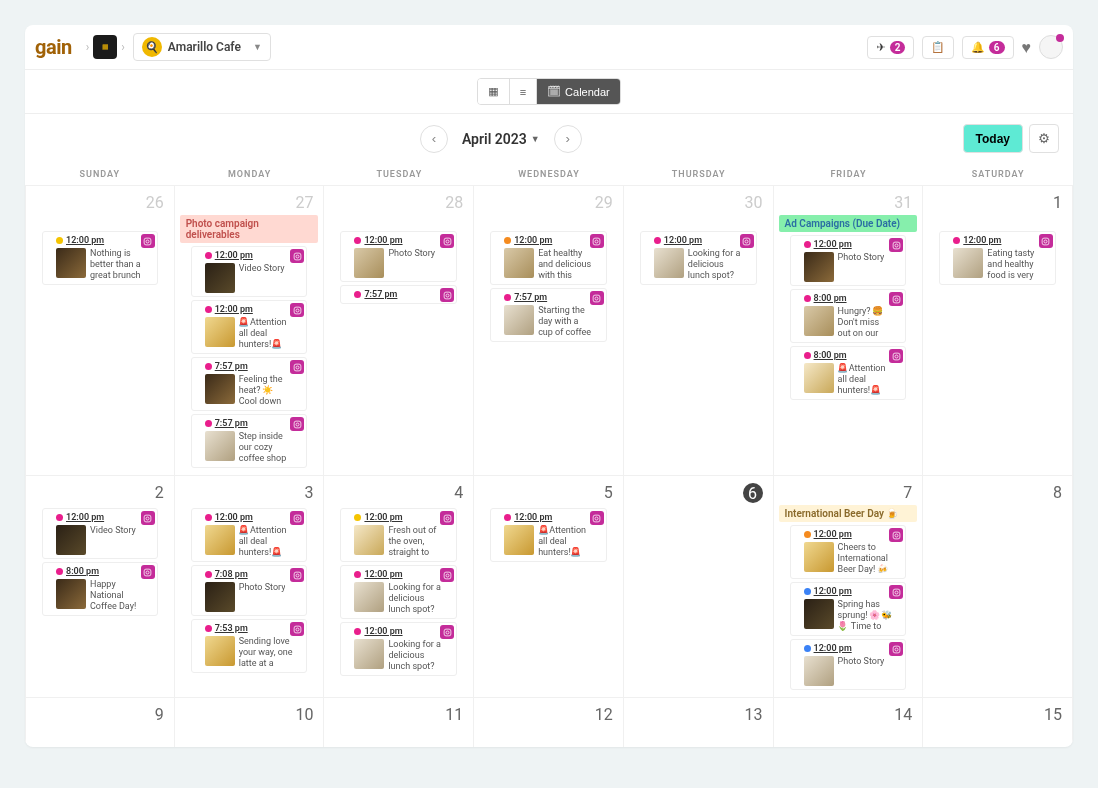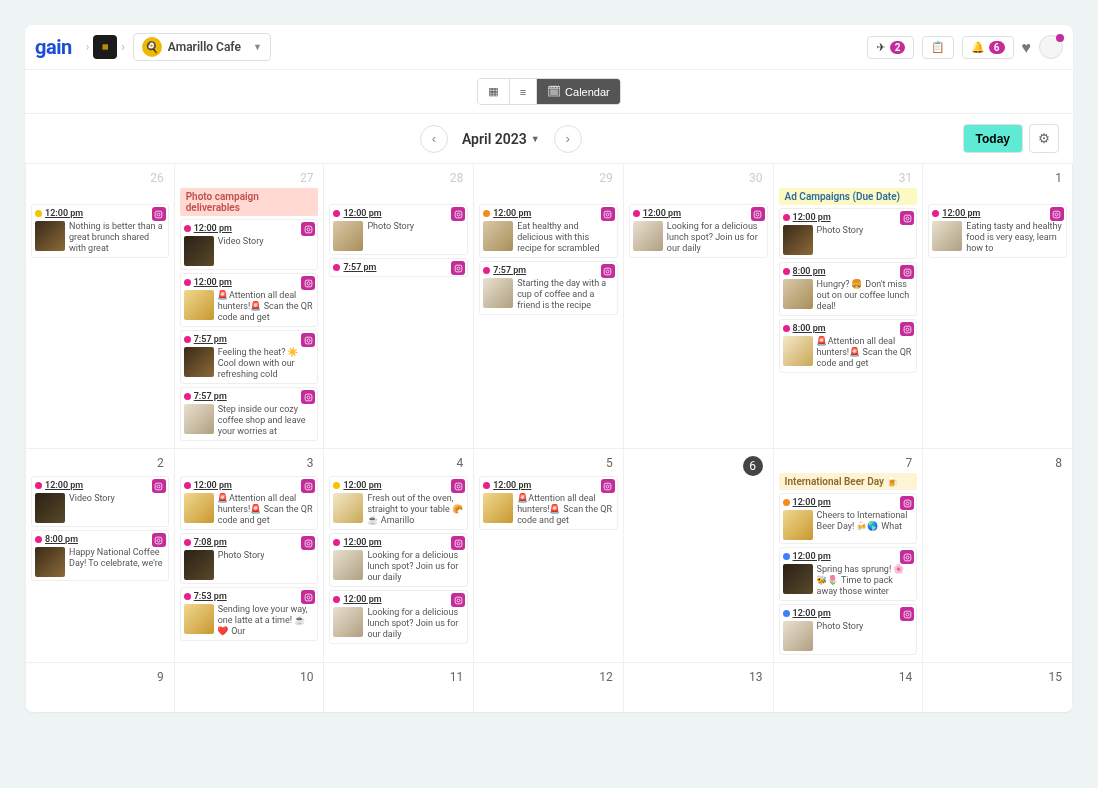--- a/index.html
+++ b/index.html
@@ -1,19 +1,19 @@
 <!DOCTYPE html>
 <html><head>
 <meta charset="utf-8">
 <style>
 * { box-sizing: border-box; margin: 0; padding: 0; }
 body { background: #eef3f4; font-family: -apple-system, BlinkMacSystemFont, "Segoe UI", Roboto, sans-serif; font-size: 12px; color: #333; padding: 25px; }
 .app { background: #fff; border-radius: 8px; width: 1048px; margin: 0 auto; overflow: hidden; box-shadow: 0 1px 2px rgba(0,0,0,0.05);}
 .topbar { display: flex; align-items: center; padding: 8px 10px; border-bottom: 1px solid #eee; }
-.logo { color: #1d4ed8; font-weight: 700; font-size: 20px; margin-right: 10px; letter-spacing:-0.5px;}
+.logo { color: #a16207; font-weight: 700; font-size: 20px; margin-right: 10px; letter-spacing:-0.5px;}
 .crumb-sep { color: #bbb; margin: 0 4px; font-size:12px;}
 .client-img { width: 24px; height: 24px; border-radius: 4px; background: #1b1b1b; display:flex; align-items:center; justify-content:center;}
 .ws-select { display:flex; align-items:center; border:1px solid #e0e0e0; border-radius:4px; padding:3px 8px; margin-left:4px; gap:6px;}
 .ws-icon { width:20px; height:20px; border-radius:50%; background:#f0b800; display:flex; align-items:center; justify-content:center; font-size:11px;}
 .ws-name { font-weight:600; font-size:12px; color:#444;}
 .ws-caret { color:#888; font-size:9px; margin-left:6px;}
 .top-right { margin-left:auto; display:flex; align-items:center; gap:8px;}
 .top-btn { border:1px solid #e0e0e0; border-radius:4px; padding:4px 8px; display:flex; align-items:center; gap:4px; background:#fff; font-size:11px;}
 .badge { background:#c42c9a; color:#fff; border-radius:8px; padding:1px 5px; font-size:10px; font-weight:600;}
 .heart { color:#777; font-size:16px;}
@@ -29,28 +29,28 @@
 .nav-arrow { width:28px; height:28px; border:1px solid #e0e0e0; border-radius:50%; display:flex; align-items:center; justify-content:center; color:#888; background:#fff;}
 .month-label { font-weight:600; font-size:14px; display:flex; align-items:center; gap:4px;}
 .month-caret { font-size:9px; color:#666;}
 .today-btn { border:1px solid #e0e0e0; border-radius:4px; padding:3px 12px; font-size:12px; font-weight:600; background:#5eead4;}
 .gear-btn { border:1px solid #e0e0e0; border-radius:4px; padding:6px 8px; background:#fff; color:#666;}
 .dayhead { display:grid; grid-template-columns: repeat(7,1fr);}
 .dayhead div { text-align:center; font-size:9px; color:#999; letter-spacing:1px; padding:6px 0; font-weight:600;}
 .grid { display:grid; grid-template-columns: repeat(7,1fr); }
 .cell { border:1px solid #f0f0f0; border-left:none; border-bottom:none; min-height:50px; position:relative; padding:2px 2px 4px;}
 .cell:first-child{border-left:1px solid #f0f0f0;}
-.daynum { text-align:right; padding:5px 8px 3px; font-size:12px; color:#666;}
+.daynum { text-align:right; padding:5px 8px 3px; font-size:16px; color:#666;}
 .daynum.other { color:#ccc;}
 .daynum.today span { background:#444; color:#fff; border-radius:50%; display:inline-flex; width:20px; height:20px; align-items:center; justify-content:center;}
 .banner { font-size:10px; padding:3px 6px; margin:0 3px 3px; border-radius:2px; font-weight:600;}
 .ban-pink { background:#ffd9d2; color:#c0504d;}
-.ban-blue { background:#fef9c3; color:#2b6ea3;}
+.ban-blue { background:#86efac; color:#2b6ea3;}
 .ban-yellow { background:#fff3d6; color:#8a6a2b;}
-.post { border:1px solid #eee; border-radius:3px; margin:0 3px 3px; padding:2px 3px 3px; position:relative; background:#fff;}
+.post { border:1px solid #eee; border-radius:3px; margin:0 14px 3px; padding:2px 13px 3px; position:relative; background:#fff;}
 .post-head { display:flex; align-items:center; gap:3px; padding:1px 0;}
 .dot { width:7px; height:7px; border-radius:50%; flex-shrink:0;}
 .d-pink{background:#e91e8c;} .d-yellow{background:#f5c400;} .d-orange{background:#f58b1f;} .d-blue{background:#3b82f6;}
 .ptime { font-size:9px; font-weight:600; color:#333; text-decoration:underline;}
 .plat { position:absolute; top:2px; right:2px; width:14px; height:14px; border-radius:3px; background:#c42c9a; display:flex; align-items:center; justify-content:center;}
 .plat svg { width:9px; height:9px; fill:#fff;}
 .pbody { display:flex; gap:4px; padding-top:2px;}
 .thumb { width:30px; height:30px; background:linear-gradient(135deg,#d9c9a8,#a88e5a); border-radius:2px; flex-shrink:0;}
 .thumb.t2{background:linear-gradient(135deg,#3a2a18,#8b6a3a);}
 .thumb.t3{background:linear-gradient(135deg,#f5e8c8,#c9a858);}
@@ -123,20 +123,29 @@
       <button class="nav-arrow">
           <span>›</span>
         </button>
     </div>
     <div class="mright">
       <button class="today-btn">Today</button>
       <button class="gear-btn"><span>⚙</span></button>
     </div>
   </div>
 
+  <div class="dayhead">
+    <div>SUNDAY</div>
+    <div>MONDAY</div>
+    <div>TUESDAY</div>
+    <div>WEDNESDAY</div>
+    <div>THURSDAY</div>
+    <div>FRIDAY</div>
+    <div>SATURDAY</div>
+  </div>
 
   <div class="grid">
 
     <div class="cell">
       <div class="daynum other">26</div>
       <div style="height:16px"></div>
       <div class="post">
         <div class="plat">
             <svg viewBox="0 0 24 24">
               <rect x="3" y="3" width="18" height="18" rx="5" fill="none" stroke="#fff" stroke-width="2"></rect>

